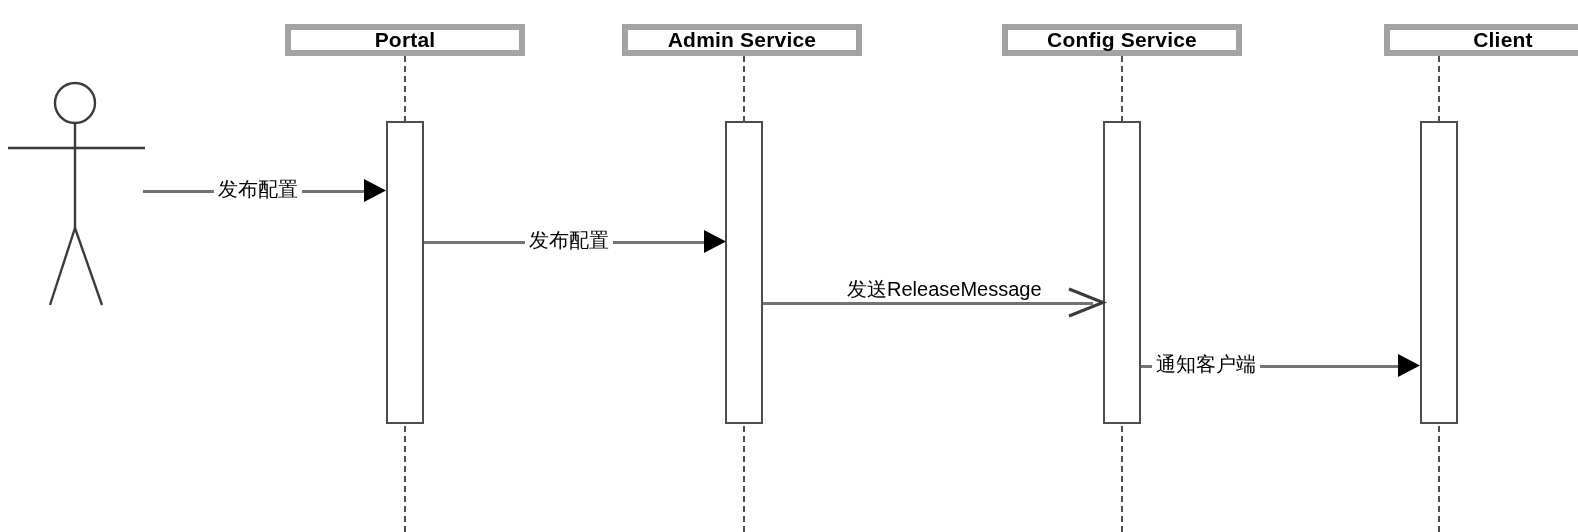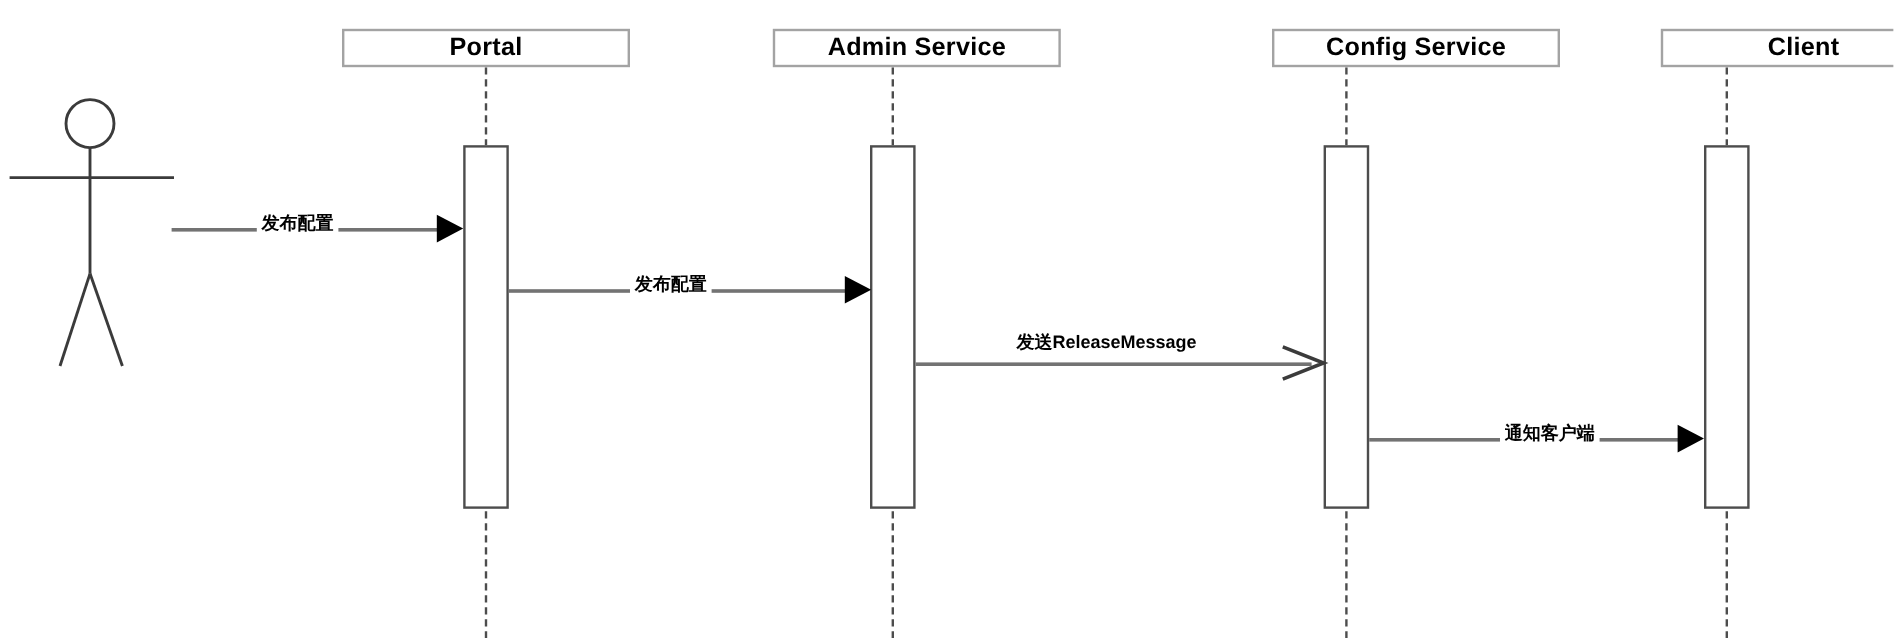--- a/index.html
+++ b/index.html
@@ -11,21 +11,21 @@
     position: relative;
     width: 1578px;
     height: 532px;
     background: #ffffff;
     overflow: hidden;
     font-family: "Liberation Sans", "DejaVu Sans", sans-serif;
   }
   .lifeline-box {
     position: absolute;
     box-sizing: border-box;
-    border: 2px solid #a3a3a3;
+    border: 6px solid #a3a3a3;
     background: #ffffff;
     display: flex;
     align-items: center;
     justify-content: center;
   }
   .lifeline-title {
     font-size: 21px;
     font-weight: bold;
     color: #000000;
     letter-spacing: 0.2px;
@@ -42,22 +42,22 @@
     border: 2px solid #4d4d4d;
     background: #ffffff;
   }
   .msg-line {
     position: absolute;
     height: 0;
     border-top: 3px solid #737373;
   }
   .msg-label {
     position: absolute;
-    font-size: 15px;
-    font-weight: bold;
+    font-size: 20px;
+    font-weight: normal;
     color: #000000;
     background: #ffffff;
     padding: 0 4px;
     white-space: nowrap;
     text-align: center;
     line-height: 1.15;
   }
   .msg-label.two-line {
     line-height: 1.2;
     margin-left: 40px;
@@ -84,27 +84,27 @@
     <line x1="75" y1="168" x2="102" y2="245" stroke="#3b3b3b" stroke-width="2.4"></line>
   </svg>
 
   <div class="lifeline-dash" style="left:404px; top:56px; height:476px;"></div>
   <div class="lifeline-box" style="left:285px; top:24px; width:240px; height:32px;">
     <span class="lifeline-title">Portal</span>
   </div>
   <div class="activation" style="left:386px; top:121px; width:38px; height:303px;"></div>
 
   <div class="lifeline-dash" style="left:743px; top:56px; height:476px;"></div>
-  <div class="lifeline-box" style="left:644px; top:24px; width:240px; height:32px;">
+  <div class="lifeline-box" style="left:622px; top:24px; width:240px; height:32px;">
     <span class="lifeline-title">Admin Service</span>
   </div>
   <div class="activation" style="left:725px; top:121px; width:38px; height:303px;"></div>
 
   <div class="lifeline-dash" style="left:1121px; top:56px; height:476px;"></div>
-  <div class="lifeline-box" style="left:1060px; top:24px; width:240px; height:32px;">
+  <div class="lifeline-box" style="left:1002px; top:24px; width:240px; height:32px;">
     <span class="lifeline-title">Config Service</span>
   </div>
   <div class="activation" style="left:1103px; top:121px; width:38px; height:303px;"></div>
 
   <div class="lifeline-dash" style="left:1438px; top:56px; height:476px;"></div>
   <div class="lifeline-box" style="left:1384px; top:24px; width:238px; height:32px;">
     <span class="lifeline-title">Client</span>
   </div>
   <div class="activation" style="left:1420px; top:121px; width:38px; height:303px;"></div>
 
@@ -129,17 +129,17 @@
     <polyline points="4,3 38,16.5 4,30" fill="none" stroke="#3b3b3b" stroke-width="3"></polyline>
   </svg>
   <div class="msg-label two-line" style="left:803px; top:277px;">
     <div>发送ReleaseMessage</div>
   </div>
 
   <div class="msg-line" style="left:1141px; top:365px; width:268px;"></div>
   <svg class="arrow-svg" style="left:1394px; top:351px; width:30px; height:30px;" viewBox="0 0 30 30">
     <polygon points="4,3 26,14.5 4,26" fill="#000000"></polygon>
   </svg>
-  <div class="msg-label" style="left:1250px; top:353px;">
+  <div class="msg-label" style="left:1152px; top:353px;">
     <div>通知客户端</div>
   </div>
 
 </div>
 
 </body></html>

